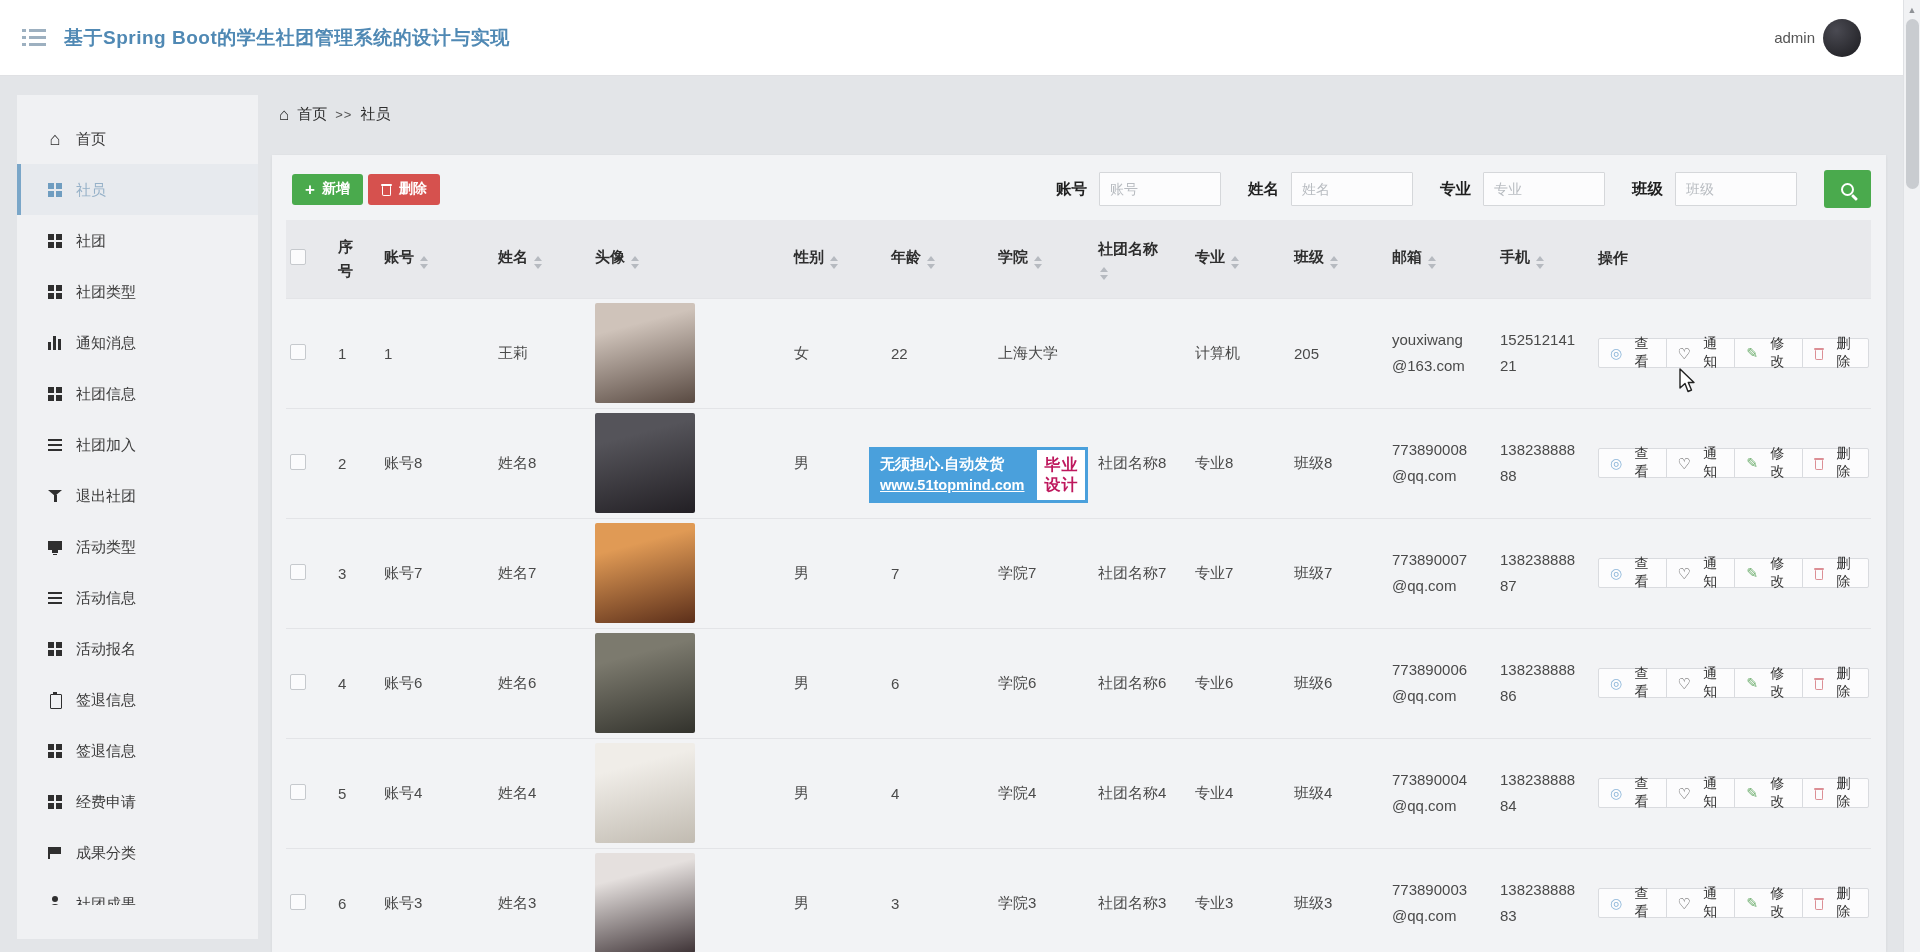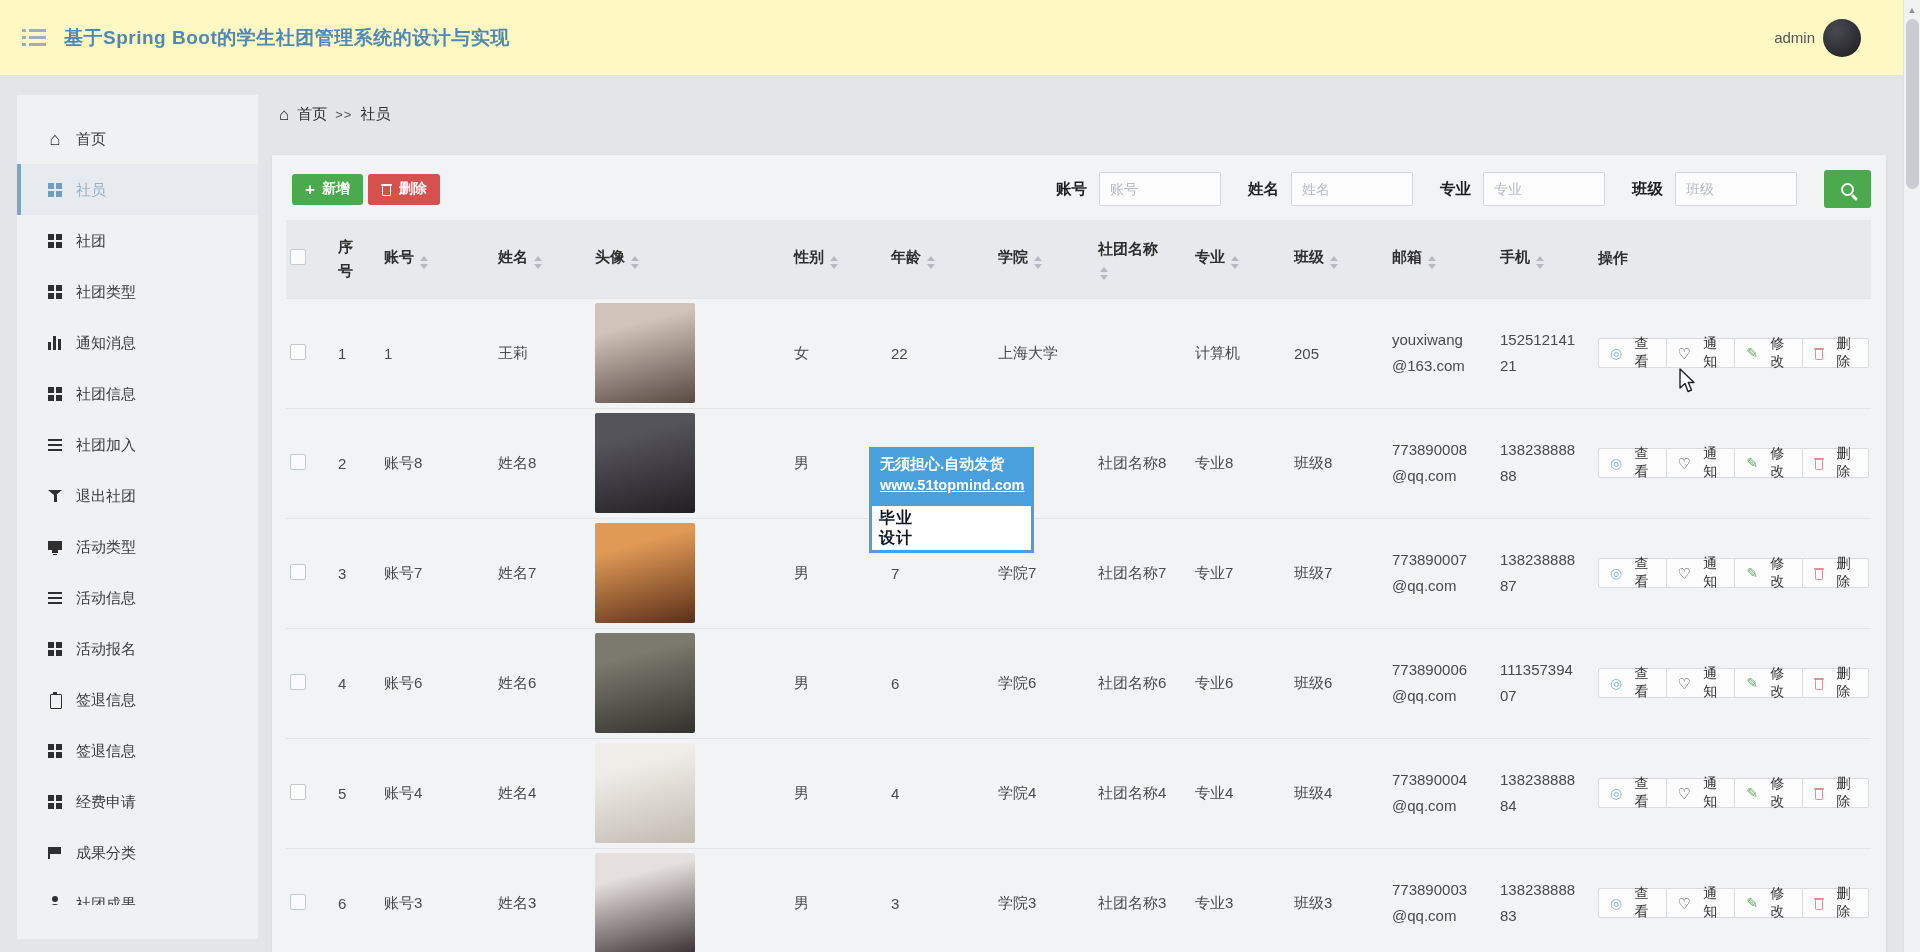--- a/index.html
+++ b/index.html
@@ -1,20 +1,20 @@
 <!DOCTYPE html>
 <html lang="zh"><head>
 <meta charset="utf-8">
 <style>
   * { margin:0; padding:0; box-sizing:border-box; }
   html,body { width:1920px; height:952px; overflow:hidden; }
   body { font-family:"Liberation Sans","DejaVu Sans",sans-serif; background:#e3e5e8; position:relative; cursor:default; color:#333; }
 
   
-  .header { position:absolute; top:0; left:0; right:17px; height:76px; background:#fef9c3; border-bottom:1px solid #e0e1e4; display:flex; align-items:center; z-index:2; }
+  .header { position:absolute; top:0; left:0; right:17px; height:76px; background:#ffffff; border-bottom:1px solid #e0e1e4; display:flex; align-items:center; z-index:2; }
   .ham { width:24px; height:17px; margin-left:22px; cursor:pointer;
     background:
       linear-gradient(#9db0c0,#9db0c0) 0 0/4px 3px no-repeat,
       linear-gradient(#9db0c0,#9db0c0) 7px 0/17px 3px no-repeat,
       linear-gradient(#9db0c0,#9db0c0) 0 7px/4px 3px no-repeat,
       linear-gradient(#9db0c0,#9db0c0) 7px 7px/17px 3px no-repeat,
       linear-gradient(#9db0c0,#9db0c0) 0 14px/4px 3px no-repeat,
       linear-gradient(#9db0c0,#9db0c0) 7px 14px/17px 3px no-repeat; }
   .app-title { margin-left:18px; font-size:19px; font-weight:600; color:#5089b4; letter-spacing:.5px; }
   .user { margin-left:auto; margin-right:42px; display:flex; align-items:center; gap:8px; }
@@ -105,24 +105,24 @@
   .ai-view { color:#8cb6da; }
   .ai-heart { color:#4a4a4a; font-size:15px; }
   .ai-edit { color:#6bad6c; }
   .trash { position:relative; width:11px; height:13px; display:inline-block; }
   .trash::before { content:""; position:absolute; left:1px; right:1px; top:3px; bottom:0; border:1.5px solid currentColor; border-top:none; border-radius:1px 1px 2px 2px; }
   .trash::after { content:""; position:absolute; left:0; right:0; top:1px; height:2px; background:currentColor; border-radius:1px; }
   .ai-trash { color:#dc8f95; }
   .ico-trash-white { color:#fff; }
 
   
-  .watermark { position:absolute; left:869px; top:447px; display:flex; background:#4aa0dc; z-index:6;flex-direction:column; }
+  .watermark { position:absolute; left:869px; top:447px; display:flex; background:#4aa0dc; z-index:6; }
   .wm-blue { color:#fff; padding:6px 10px 7px 11px; font-size:15px; font-weight:bold; line-height:1.45; white-space:nowrap; }
   .wm-url { text-decoration:underline; font-size:14.5px; }
-  .wm-badge { background:#fff; color:#0f172a; margin:3px; padding:2px 7px; display:flex; flex-direction:column; justify-content:center; font-weight:bold; font-size:16px; line-height:1.25; letter-spacing:1px; }
+  .wm-badge { background:#fff; color:#be185d; margin:3px; padding:2px 7px; display:flex; flex-direction:column; justify-content:center; font-weight:bold; font-size:16px; line-height:1.25; letter-spacing:1px; }
 
   
   .scrollbar { position:absolute; right:0; top:0; bottom:0; width:17px; background:#f1f2f4; border-left:1px solid #dfe1e4; z-index:10; }
   .sb-up { position:absolute; top:5px; left:0; right:0; text-align:center; font-size:9px; color:#8f9296; }
   .sb-thumb { position:absolute; top:19px; left:2px; width:13px; height:170px; background:#c9ccd0; border-radius:7px; }
 
   
   .cursor { position:absolute; left:1678px; top:368px; z-index:20; }
 </style>
 </head>
@@ -399,21 +399,21 @@
             <td class="td-avatar">
               <div class="avatar" style="background: linear-gradient(165deg, rgb(124, 122, 110) 25%, rgb(50, 50, 44));"></div>
             </td>
             <td class="td-gender">男</td>
             <td class="td-age">6</td>
             <td class="td-college">学院6</td>
             <td class="td-club">社团名称6</td>
             <td class="td-major">专业6</td>
             <td class="td-class">班级6</td>
             <td class="td-email">773890006@qq.com</td>
-            <td class="td-phone">11135739407</td>
+            <td class="td-phone">13823888886</td>
             <td class="td-actions"><div class="act-group">
                 <button class="act">
                   <span class="ai ai-view">◎</span>
                   <span>查看</span>
                 </button>
                 <button class="act">
                   <span class="ai ai-heart">♡</span>
                   <span>通知</span>
                 </button>
                 <button class="act">

